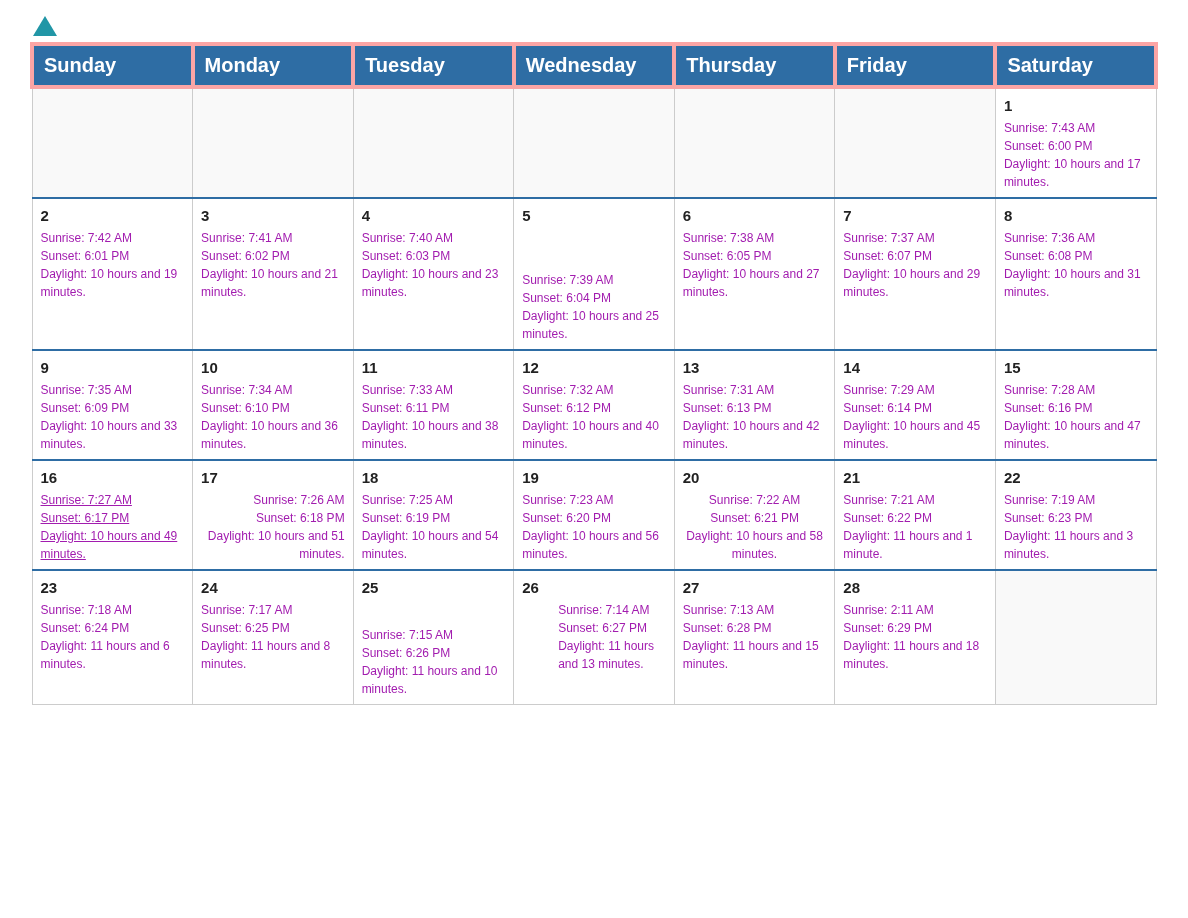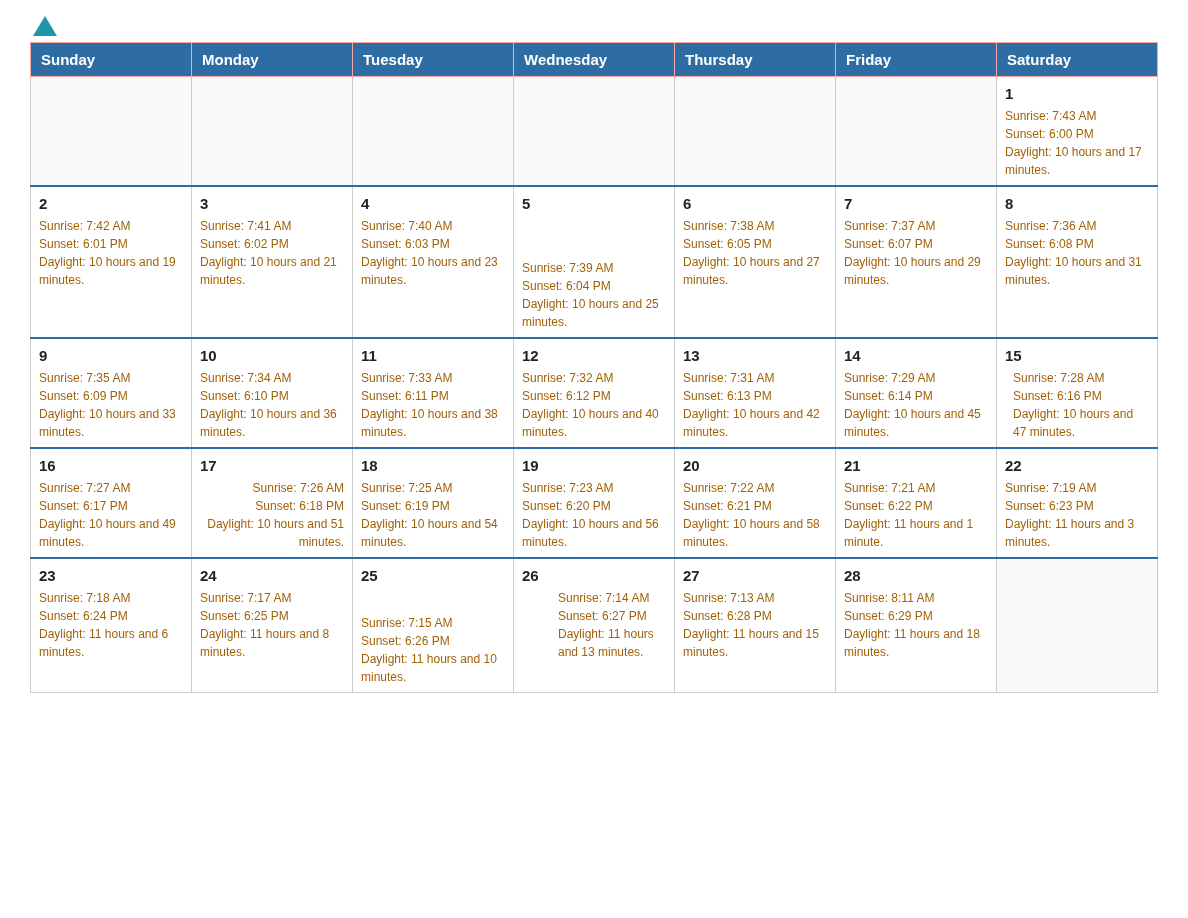--- a/index.html
+++ b/index.html
@@ -60,25 +60,25 @@
       margin-top: 4px;
     }
     .calendar {
       width: 100%;
       border-collapse: collapse;
       margin-top: 8px;
     }
     .calendar th {
       background: #2e6da4;
       color: #fff;
-      font-size: 15px;
+      font-size: 20px;
       font-weight: bold;
       padding: 8px 10px;
       text-align: left;
-      border: 1px solid #fca5a5;
+      border: 4px solid #fca5a5;
     }
     .calendar td {
       vertical-align: top;
       border: 1px solid #ccc;
       padding: 6px 8px;
       width: 14.28%;
       min-height: 110px;
       font-size: 12.5px;
       color: #333;
       line-height: 1.4;
@@ -87,21 +87,21 @@
       background: #f9f9f9;
     }
     .day-number {
       font-size: 15px;
       font-weight: bold;
       color: #222;
       margin-bottom: 3px;
     }
     .day-info {
       font-size: 12px;
-      color: #a16207;
+      color: #a21caf;
       line-height: 1.5;
     }
     .row-divider {
       border-top: 2px solid #2e6da4;
     }
   </style>
 </head>
 <body>
 
 <div class="header">
@@ -221,29 +221,29 @@
 Daylight: 10 hours and 42 minutes.</div>
         </td>
         <td>
           <div class="day-number">14</div>
           <div class="day-info" style="white-space: pre-line;">Sunrise: 7:29 AM
 Sunset: 6:14 PM
 Daylight: 10 hours and 45 minutes.</div>
         </td>
         <td>
           <div class="day-number">15</div>
-          <div class="day-info" style="white-space: pre-line; margin-left: 8px;">Sunrise: 7:28 AM
+          <div class="day-info" style="white-space: pre-line;">Sunrise: 7:28 AM
 Sunset: 6:16 PM
 Daylight: 10 hours and 47 minutes.</div>
         </td>
       </tr>
       <tr class="row-divider">
         <td>
           <div class="day-number">16</div>
-          <div class="day-info" style="white-space: pre-line;">Sunrise: 7:27 AM
+          <div class="day-info" style="white-space: pre-line; text-decoration: underline;">Sunrise: 7:27 AM
 Sunset: 6:17 PM
 Daylight: 10 hours and 49 minutes.</div>
         </td>
         <td>
           <div class="day-number">17</div>
           <div class="day-info" style="white-space: pre-line; text-align: right;">Sunrise: 7:26 AM
 Sunset: 6:18 PM
 Daylight: 10 hours and 51 minutes.</div>
         </td>
         <td>
@@ -253,21 +253,21 @@
 Daylight: 10 hours and 54 minutes.</div>
         </td>
         <td>
           <div class="day-number">19</div>
           <div class="day-info" style="white-space: pre-line;">Sunrise: 7:23 AM
 Sunset: 6:20 PM
 Daylight: 10 hours and 56 minutes.</div>
         </td>
         <td>
           <div class="day-number">20</div>
-          <div class="day-info" style="white-space: pre-line;">Sunrise: 7:22 AM
+          <div class="day-info" style="white-space: pre-line; text-align: center;">Sunrise: 7:22 AM
 Sunset: 6:21 PM
 Daylight: 10 hours and 58 minutes.</div>
         </td>
         <td>
           <div class="day-number">21</div>
           <div class="day-info" style="white-space: pre-line;">Sunrise: 7:21 AM
 Sunset: 6:22 PM
 Daylight: 11 hours and 1 minute.</div>
         </td>
         <td>
@@ -303,20 +303,20 @@
 Daylight: 11 hours and 13 minutes.</div>
         </td>
         <td>
           <div class="day-number">27</div>
           <div class="day-info" style="white-space: pre-line;">Sunrise: 7:13 AM
 Sunset: 6:28 PM
 Daylight: 11 hours and 15 minutes.</div>
         </td>
         <td>
           <div class="day-number">28</div>
-          <div class="day-info" style="white-space: pre-line;">Sunrise: 8:11 AM
+          <div class="day-info" style="white-space: pre-line;">Sunrise: 2:11 AM
 Sunset: 6:29 PM
 Daylight: 11 hours and 18 minutes.</div>
         </td>
         <td class="empty"></td>
       </tr>
     </tbody>
 </table>
 
 </body></html>

